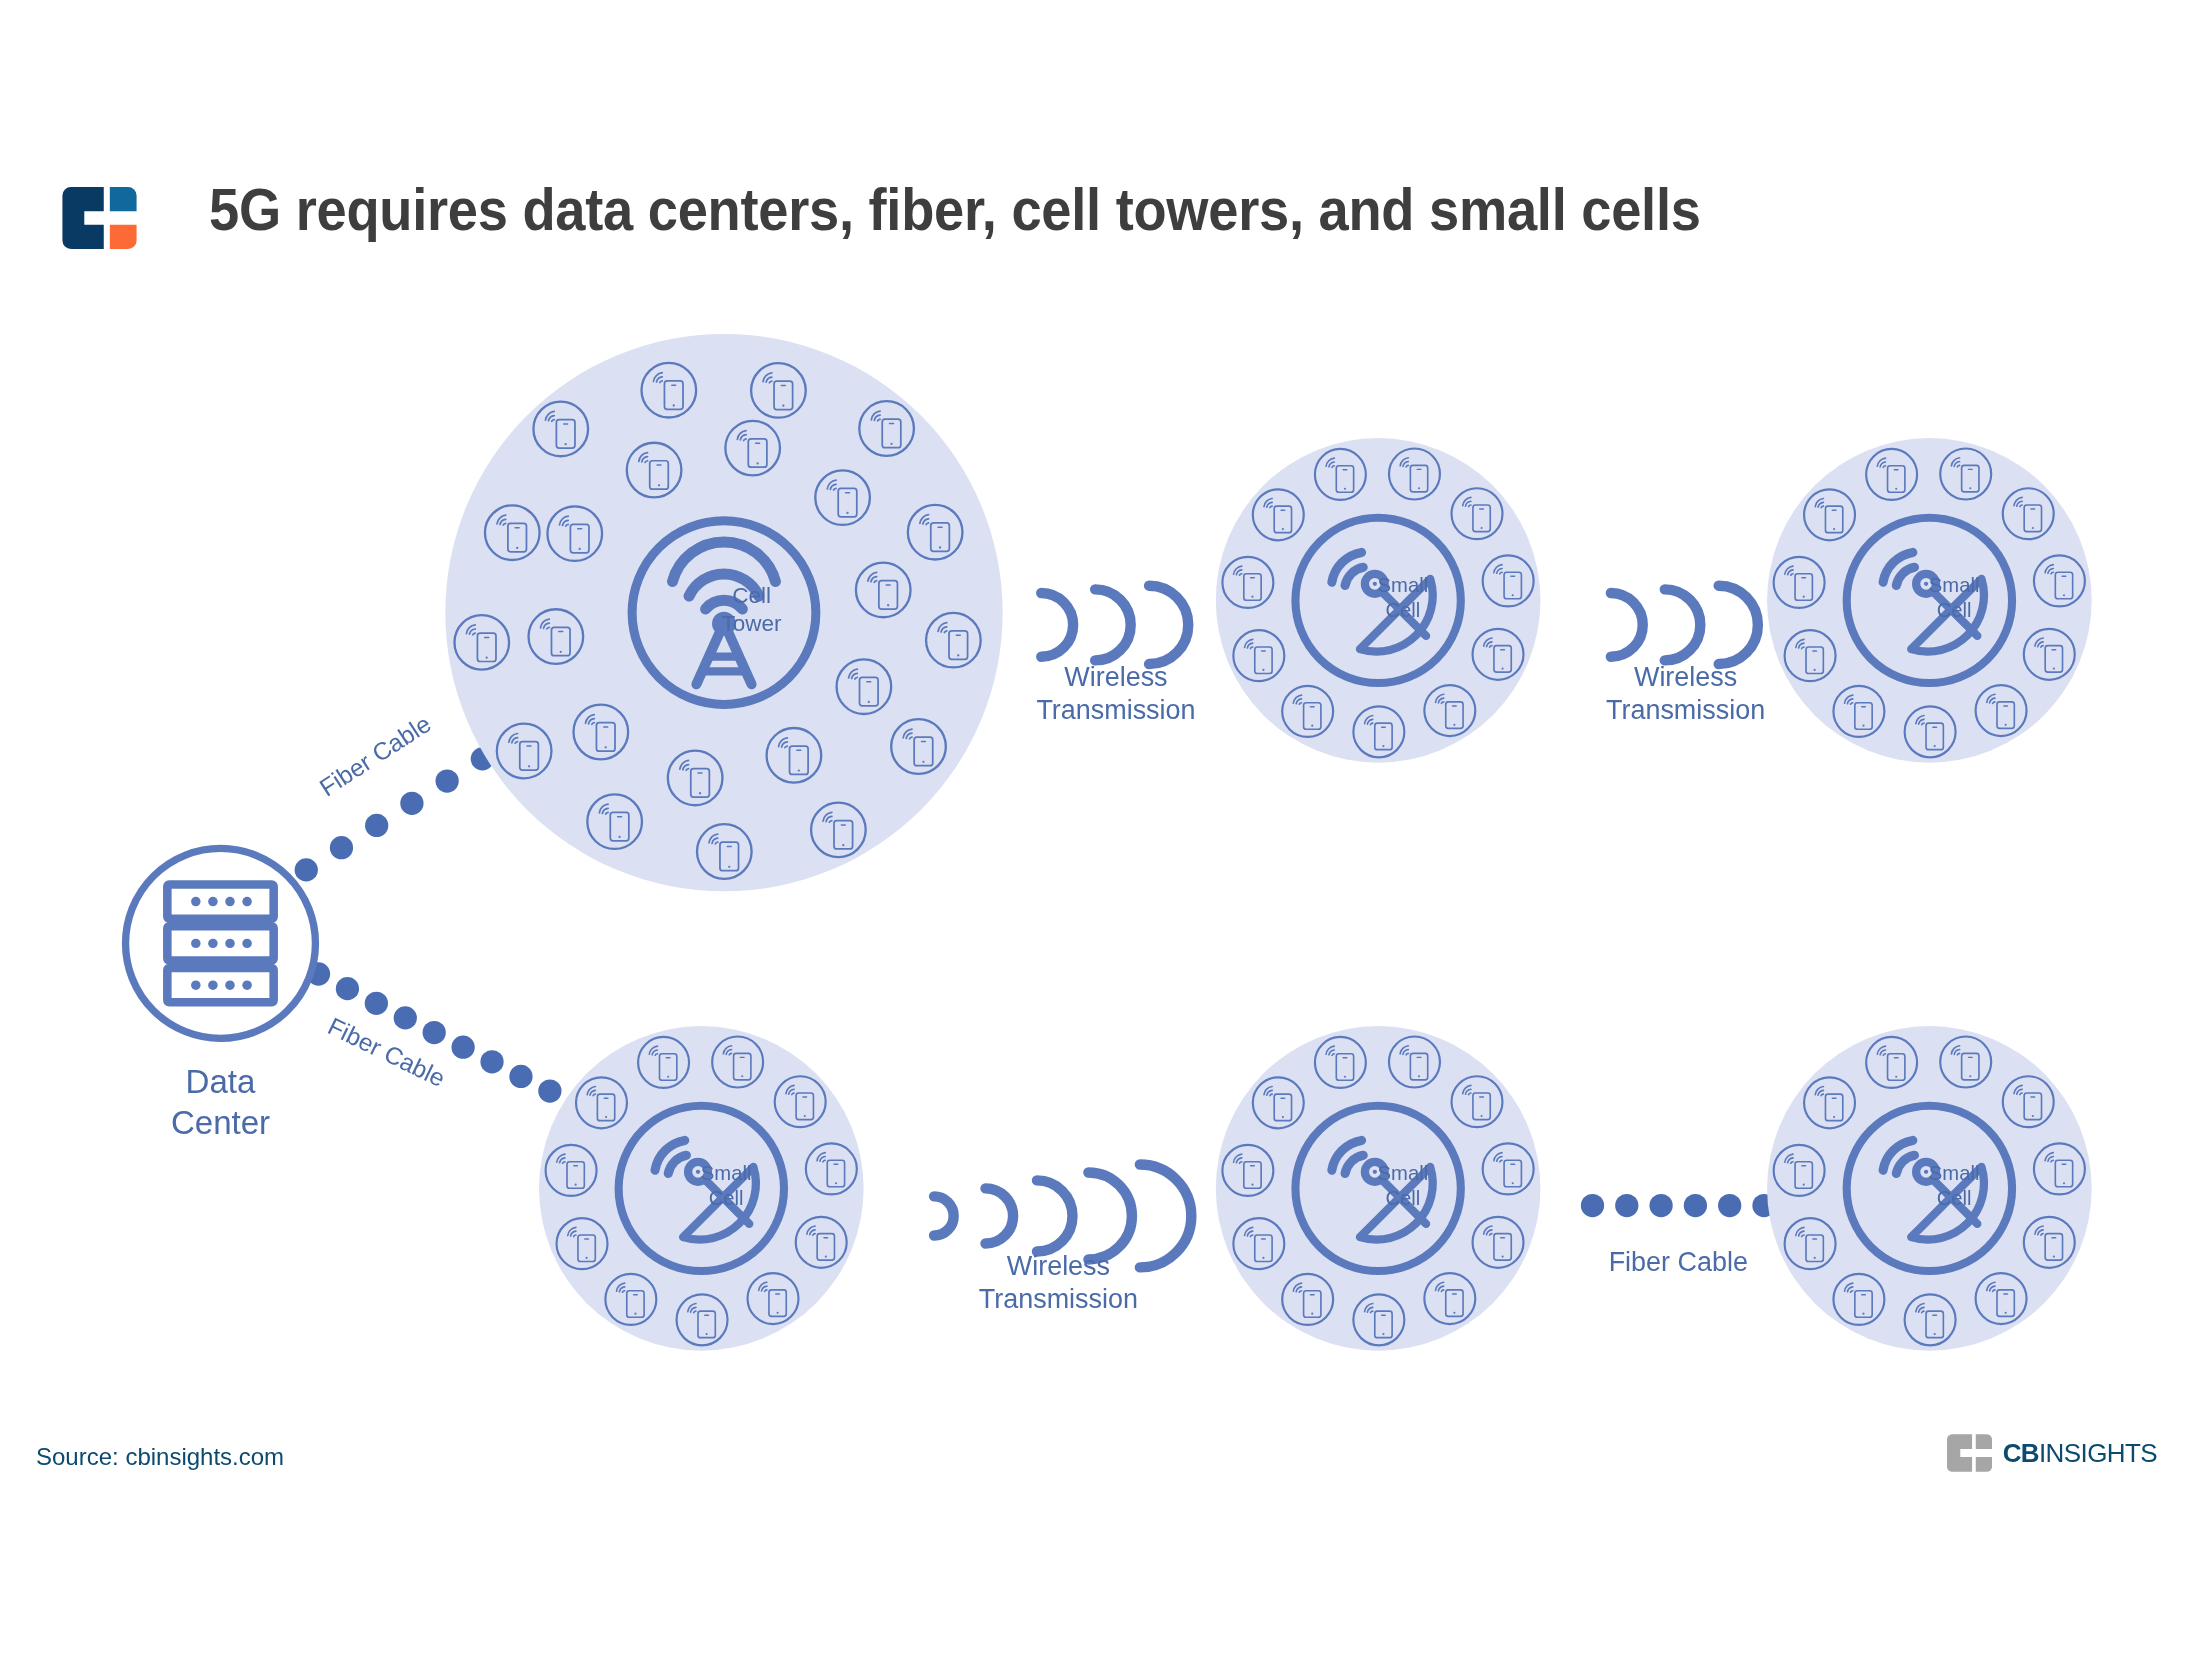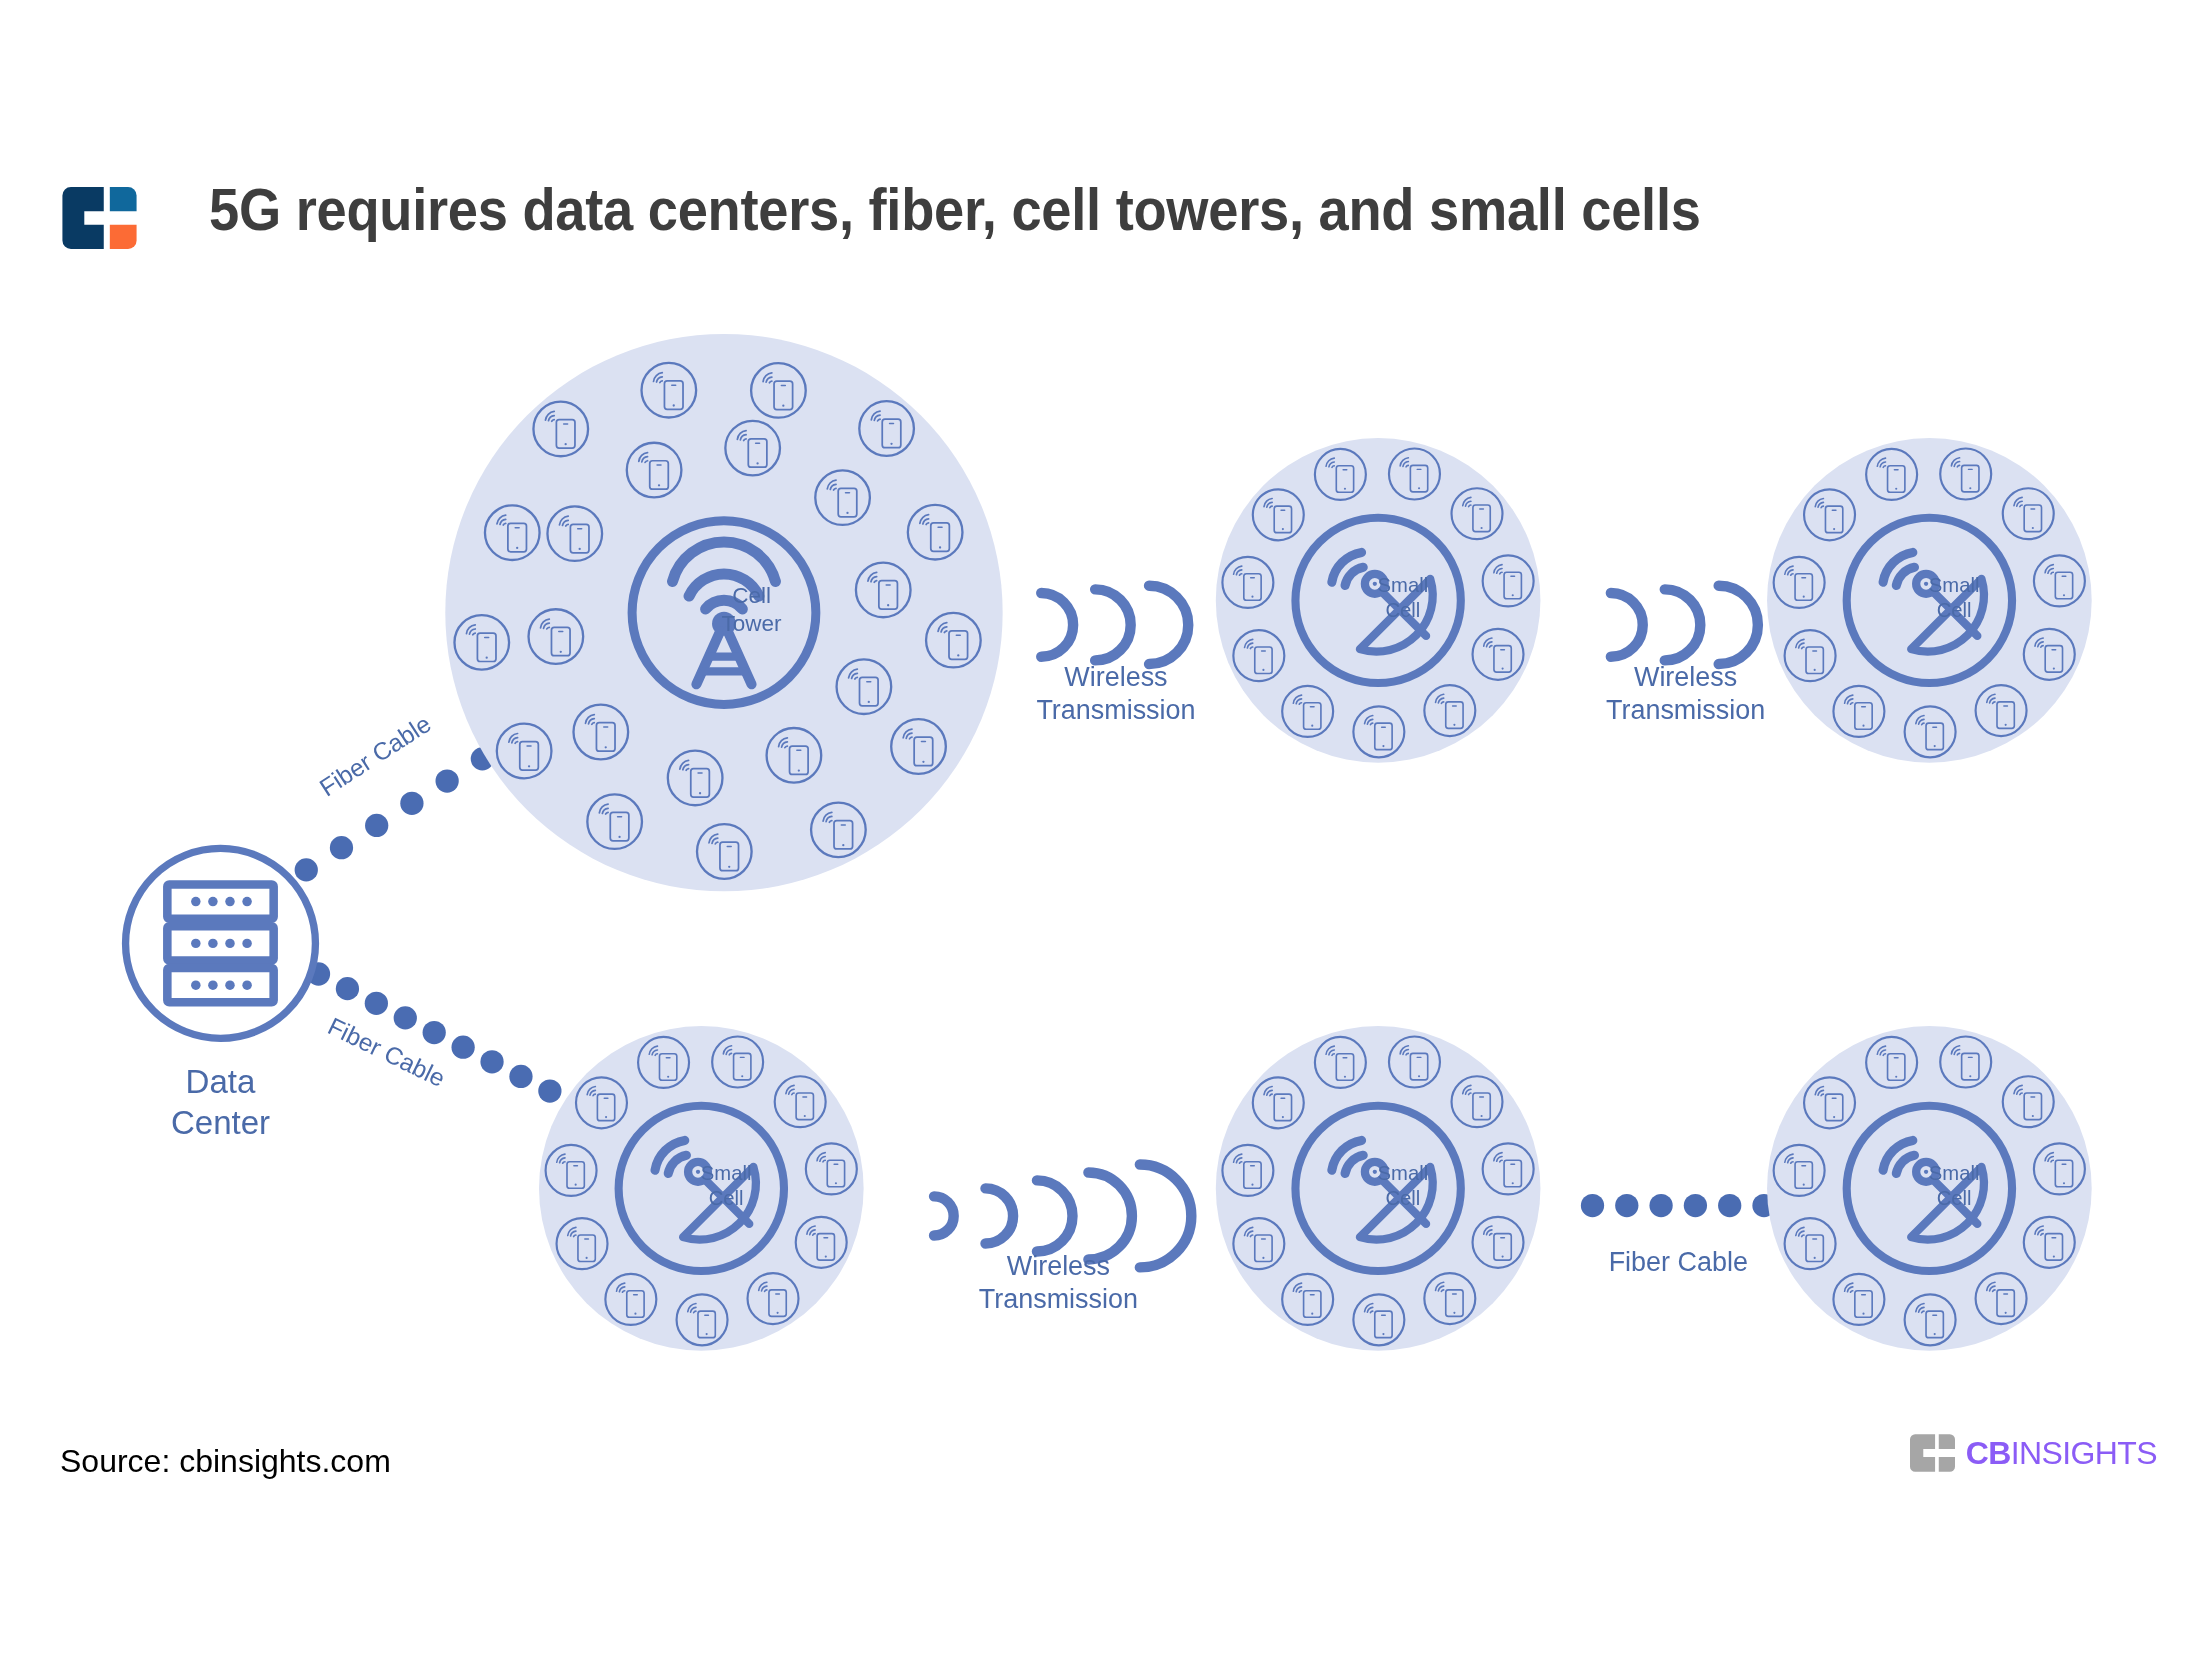--- a/index.html
+++ b/index.html
@@ -49,43 +49,43 @@
     left: 0; top: 0;
     width: 2205px;
     height: 1654px;
     pointer-events: none;
   }
   #stage svg { display: block; }
 
   
   #source-note {
     position: absolute;
-    left: 60px;
+    left: 36px;
     top: 1443px;
-    font-size: 32px;
-    color: #000000;
+    font-size: 24px;
+    color: #0c4a6e;
     white-space: nowrap;
   }
   #footer-logo {
     position: absolute;
     right: 48px;
     top: 1432px;
     height: 42px;
     display: flex;
     align-items: center;
     gap: 11px;
   }
   #footer-mark {
     width: 45px;
     height: 38px;
     position: relative;
   }
   #footer-wordmark {
-    font-size: 32px;
-    color: #8b5cf6;
+    font-size: 26px;
+    color: #0c4a6e;
     letter-spacing: -0.6px;
     white-space: nowrap;
     line-height: 1;
   }
   #footer-wordmark .cb { font-weight: bold; }
   #footer-wordmark .ins { font-weight: normal; }
 </style>
 </head>
 <body>
 

